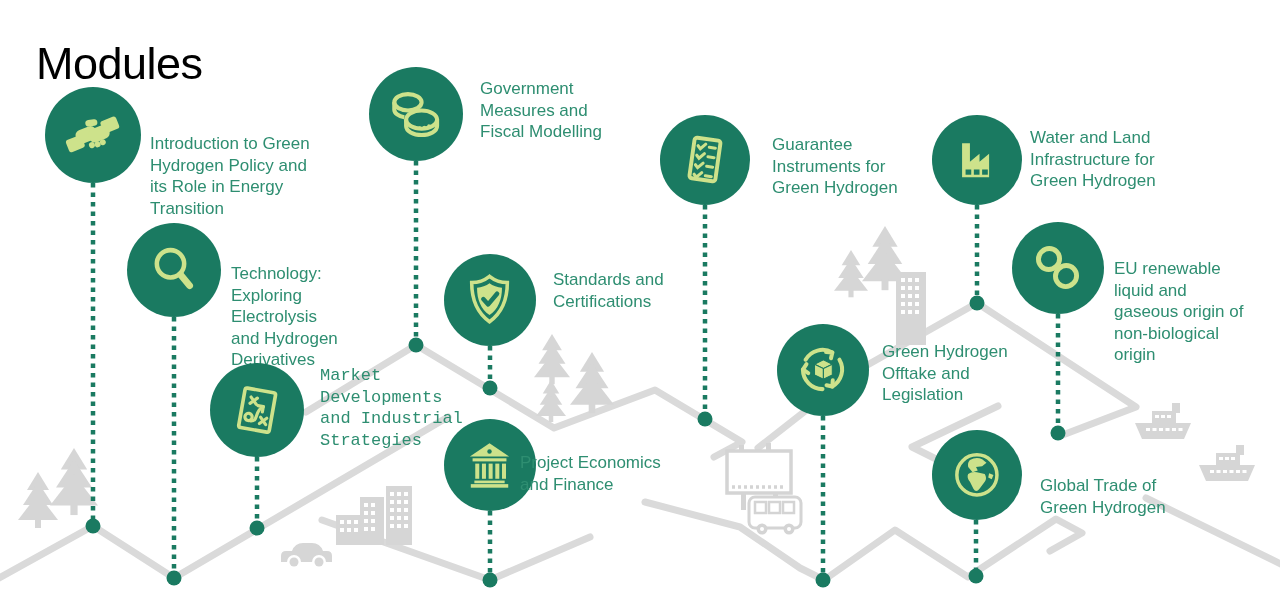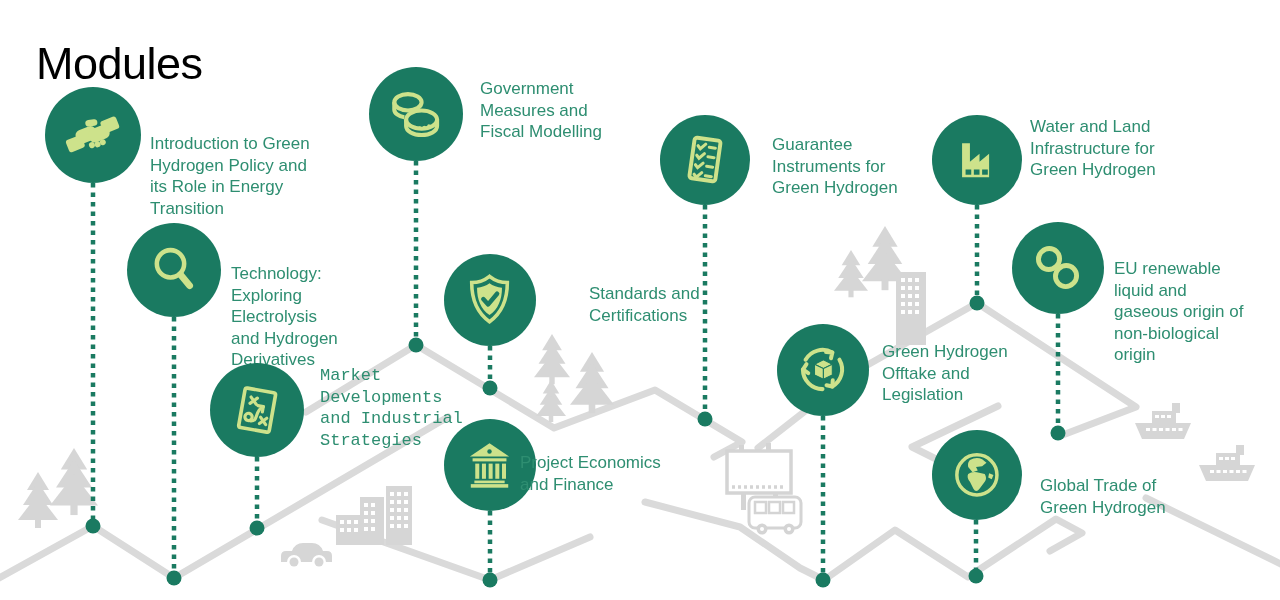--- a/index.html
+++ b/index.html
@@ -19,23 +19,23 @@
     display:flex;align-items:center;justify-content:center;
   }
   .label{
     position:absolute;white-space:pre-line;color:#2e8e71;
     font-size:17px;line-height:21.5px;font-weight:500;
   }
   
   .m0 .circle{left:45px;top:87px;width:96px;height:96px;}   .m0 .label{left:150px;top:89px;width:195px;margin-top:44px;}
   .m1 .circle{left:369px;top:67px;width:94px;height:94px;}  .m1 .label{left:480px;top:78px;width:165px;}
   .m2 .circle{left:660px;top:115px;width:90px;height:90px;} .m2 .label{left:772px;top:117px;width:165px;margin-top:17px;}
-  .m3 .circle{left:932px;top:115px;width:90px;height:90px;} .m3 .label{left:1030px;top:116px;width:160px;}
+  .m3 .circle{left:932px;top:115px;width:90px;height:90px;} .m3 .label{left:1030px;top:127px;width:160px;}
   .m4 .circle{left:127px;top:223px;width:94px;height:94px;} .m4 .label{left:231px;top:227px;width:150px;margin-top:36px;}
-  .m5 .circle{left:444px;top:254px;width:92px;height:92px;} .m5 .label{left:553px;top:283px;width:160px;margin-left:36px;}
+  .m5 .circle{left:444px;top:254px;width:92px;height:92px;} .m5 .label{left:553px;top:269px;width:160px;}
   .m6 .circle{left:1012px;top:222px;width:92px;height:92px;}.m6 .label{left:1114px;top:258px;width:160px;}
   .m7 .circle{left:210px;top:363px;width:94px;height:94px;} .m7 .label{left:320px;top:365px;width:150px;font-family:Liberation Mono, monospace;}
   .m8 .circle{left:777px;top:324px;width:92px;height:92px;} .m8 .label{left:882px;top:341px;width:160px;}
   .m9 .circle{left:444px;top:419px;width:92px;height:92px;} .m9 .label{left:520px;top:452px;width:190px;}
   .m10 .circle{left:932px;top:430px;width:90px;height:90px;}.m10 .label{left:1040px;top:457px;width:150px;margin-top:18px;}
   .circle svg{width:62%;height:62%;}
 </style>
 </head>
 <body>
 

